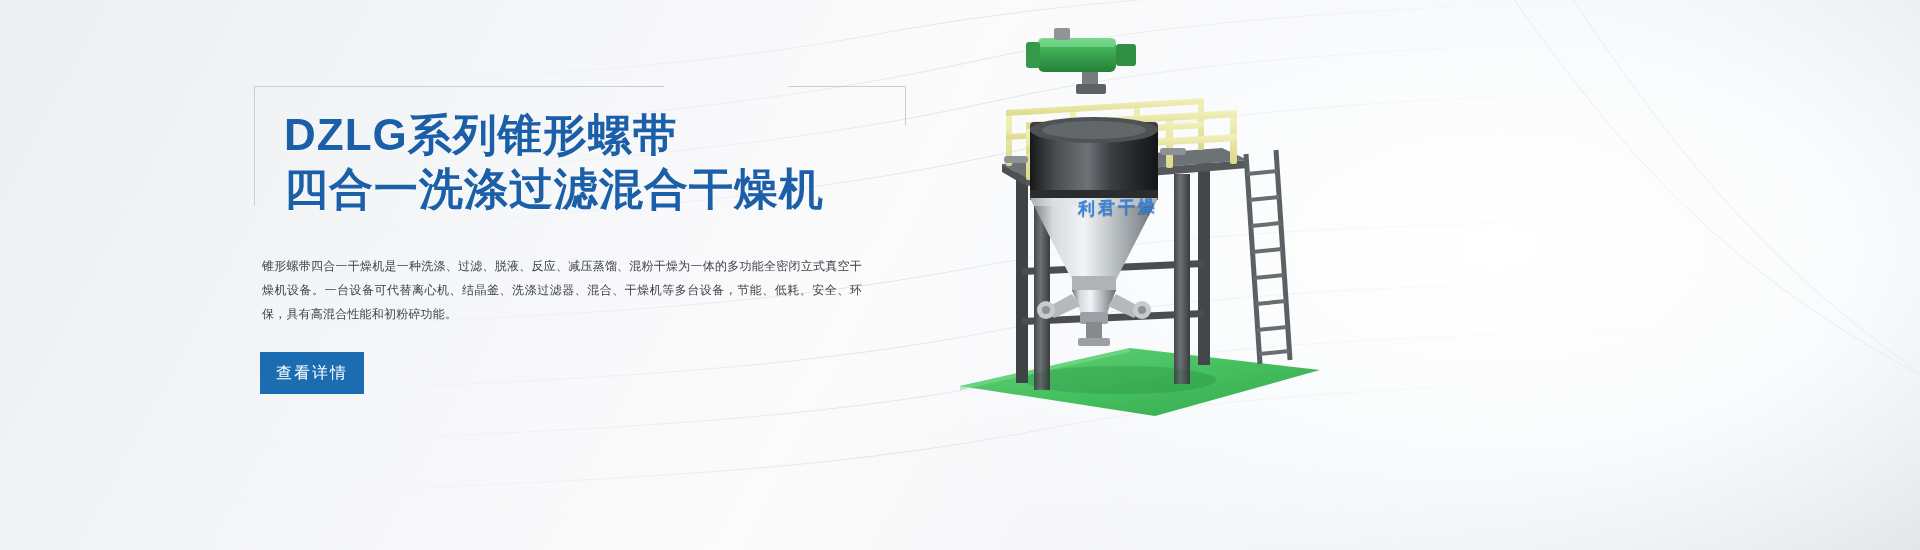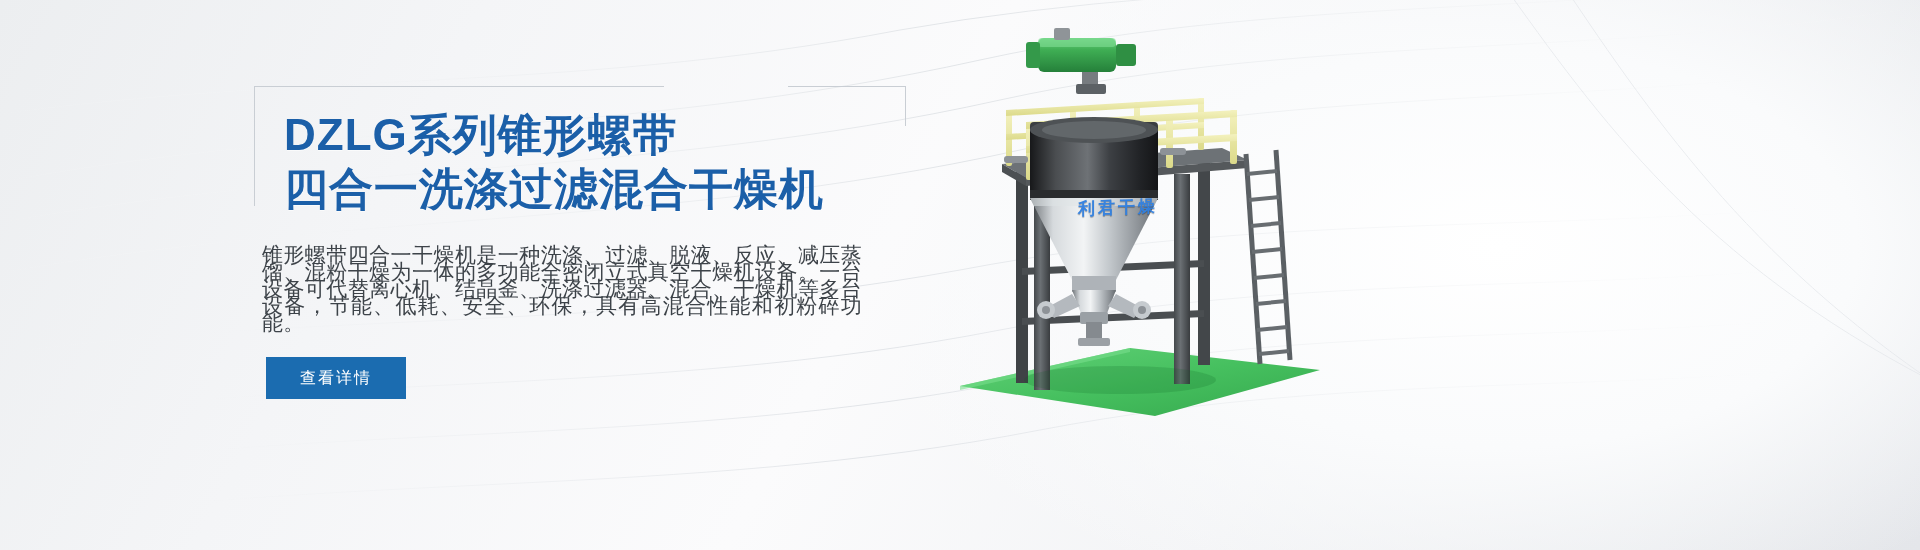--- a/index.html
+++ b/index.html
@@ -41,28 +41,28 @@
 
   .t-line{
     font-size:44px;line-height:54px;font-weight:700;color:#1b5fa8;
     letter-spacing:1px;white-space:nowrap;
     text-shadow:0 1px 0 rgba(255,255,255,.6);
   }
   .t-line.l1{margin-left:8px;}
   .t-line.l2{margin-left:8px;}
 
   .desc{
-    margin-top:20px;margin-left:8px;width:600px;
-    font-size:21px;line-height:17px;color:#3d4349;
+    margin-top:28px;margin-left:8px;width:600px;
+    font-size:12px;line-height:24px;color:#3d4349;
     letter-spacing:.2px;text-align:justify;
   }
 
   .cta{
-    display:inline-block;margin-top:26px;margin-left:12px;
-    padding:11px 34px;background:#1b6cb0;color:#ffffff;
+    display:inline-block;margin-top:26px;margin-left:6px;
+    padding:11px 16px;background:#1b6cb0;color:#ffffff;
     font-size:16px;letter-spacing:2px;border:0;cursor:pointer;
     line-height:20px;
   }
 
   
   .product{position:absolute;left:930px;top:18px;width:420px;height:420px;}
   .product svg{display:block;}
   .wm{
     position:absolute;left:1078px;top:196px;
     font-size:17px;font-weight:700;color:#2f7fe0;letter-spacing:3px;

